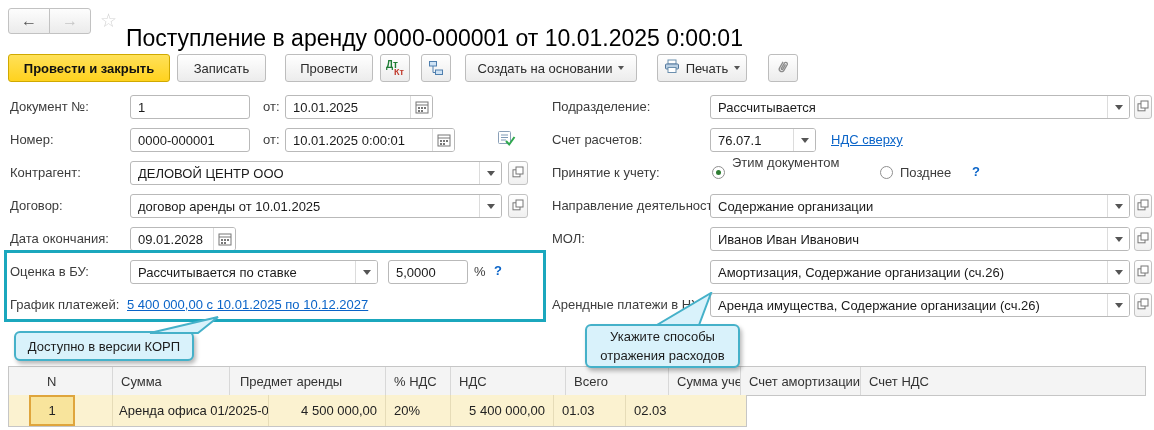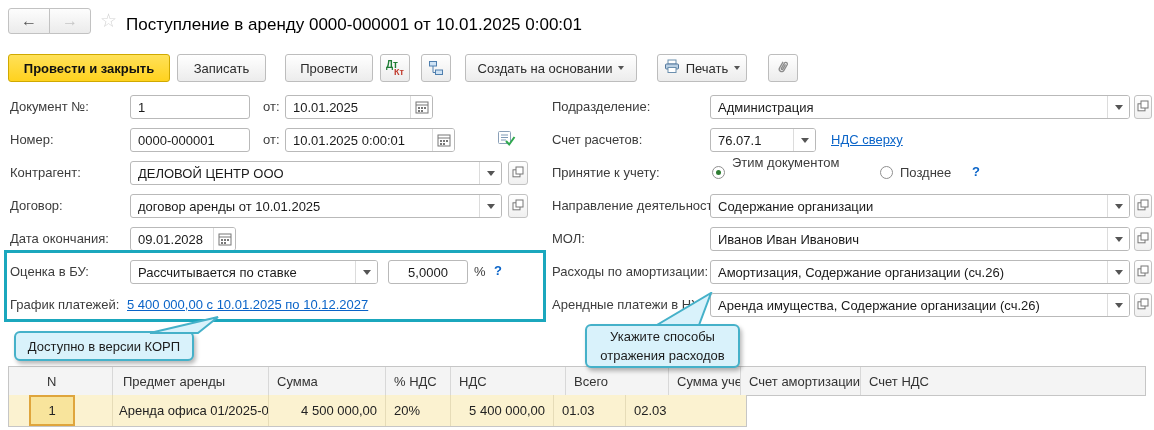--- a/index.html
+++ b/index.html
@@ -7,35 +7,35 @@
   #app{position:relative;width:1154px;height:430px;background:#fff;overflow:hidden;
        font-family:"Liberation Sans",sans-serif;font-size:13px;color:#1a1a1a}
   .lbl{position:absolute;color:#3c3c3c;white-space:nowrap}
   
   .navgrp{position:absolute;left:8px;top:8px;display:flex}
   .nav-btn{width:42px;height:26px;display:flex;align-items:center;justify-content:center;
            background:linear-gradient(#fdfdfd,#ebebeb);border:1px solid #c2c2c2;font-size:16px;color:#555;cursor:pointer}
   .nav-btn:first-child{border-radius:3px 0 0 3px}
   .nav-btn:last-child{border-radius:0 3px 3px 0;margin-left:-1px;color:#c6c6c6}
   .star{position:absolute;left:100px;top:9px;font-size:19px;color:#d2d2d2;cursor:pointer}
-  .title{position:absolute;left:126px;top:15px;font-size:17px;font-weight:normal;color:#000;white-space:nowrap}
+  .title{position:absolute;left:126px;top:25px;font-size:23px;font-weight:normal;color:#000;white-space:nowrap}
   
   .btn{position:absolute;height:28px;display:flex;align-items:center;justify-content:center;gap:6px;
        background:linear-gradient(#ffffff,#ececec);border:1px solid #bdbdbd;border-radius:3px;
        color:#2b2b2b;cursor:pointer;white-space:nowrap;font-size:13px}
   .btn.primary{background:linear-gradient(#ffe159,#ffd21e);border-color:#d0a900;font-weight:bold;color:#111}
   .caret{display:inline-block;width:0;height:0;border-left:3.5px solid transparent;border-right:3.5px solid transparent;border-top:4px solid #555}
   .dtkt{position:relative}
   .dt{position:absolute;left:5px;top:4px;color:#1e7d34;font-size:10px;font-weight:bold}
   .kt{position:absolute;right:5px;bottom:4px;color:#c0392b;font-size:9px;font-weight:bold}
   
   .fld{position:absolute;height:24px;background:#fff;border:1px solid #b9b9b9;border-radius:3px;
        display:flex;align-items:center;overflow:hidden}
   .fld .txt{padding:0 7px;white-space:nowrap;flex:1}
-  .fld .txt.num{text-align:center}
+  .fld .txt.num{text-align:left}
   .tool{width:22px;align-self:stretch;border-left:1px solid #dcdcdc;display:flex;align-items:center;
         justify-content:center;cursor:pointer;background:#fff;flex:none}
   .tri{width:0;height:0;border-left:4px solid transparent;border-right:4px solid transparent;border-top:5px solid #555}
   .openbtn{position:absolute;width:20px;height:24px;background:linear-gradient(#fff,#f0f0f0);
            border:1px solid #c2c2c2;border-radius:3px;display:flex;align-items:center;justify-content:center;cursor:pointer}
   .iconbtn-inner{display:flex;align-items:center;justify-content:center}
   .link{position:absolute;color:#0a64c8;text-decoration:underline;white-space:nowrap;cursor:pointer}
   .help{position:absolute;color:#0a64c8;font-weight:bold;cursor:pointer}
   .radio{position:absolute;width:13px;height:13px;border:1px solid #8f8f8f;border-radius:50%;background:#fff;cursor:pointer}
   .radio.sel::after{content:"";position:absolute;left:3px;top:3px;width:5px;height:5px;border-radius:50%;background:#2e7d32}
@@ -217,21 +217,21 @@
     <span class="txt num">5,0000</span>
   </div>
   <span class="lbl" style="left:474px;top:264px">%</span>
   <span class="help" style="left:494px;top:263px">?</span>
 
   <span class="lbl" style="left:10px;top:297px">График платежей:</span>
   <span class="link" style="left:127px;top:297px">5 400 000,00 с 10.01.2025 по 10.12.2027</span>
 
   <span class="lbl" style="left:552px;top:99px">Подразделение:</span>
   <div class="fld" style="left:710px;top:95px;width:420px">
-    <span class="txt">Администрация</span>
+    <span class="txt">Рассчитывается</span>
     <span class="tool">
         <i class="tri"></i>
       </span>
   </div>
   <div class="openbtn" style="left:1134px;top:95px;width:18px">
     <span><svg width="12" height="12" viewBox="0 0 12 12">
           <rect x="1" y="3.8" width="7" height="7" fill="#fff" stroke="#777"></rect>
           <rect x="4" y="1" width="7" height="7" fill="#fff" stroke="#777"></rect>
         </svg></span>
   </div>
@@ -273,21 +273,20 @@
         <i class="tri"></i>
       </span>
   </div>
   <div class="openbtn" style="left:1134px;top:227px;width:18px">
     <span><svg width="12" height="12" viewBox="0 0 12 12">
           <rect x="1" y="3.8" width="7" height="7" fill="#fff" stroke="#777"></rect>
           <rect x="4" y="1" width="7" height="7" fill="#fff" stroke="#777"></rect>
         </svg></span>
   </div>
 
-  <span class="lbl" style="left:552px;top:264px">Расходы по амортизации:</span>
   <div class="fld" style="left:710px;top:260px;width:420px">
     <span class="txt">Амортизация, Содержание организации (сч.26)</span>
     <span class="tool">
         <i class="tri"></i>
       </span>
   </div>
   <div class="openbtn" style="left:1134px;top:260px;width:18px">
     <span><svg width="12" height="12" viewBox="0 0 12 12">
           <rect x="1" y="3.8" width="7" height="7" fill="#fff" stroke="#777"></rect>
           <rect x="4" y="1" width="7" height="7" fill="#fff" stroke="#777"></rect>
@@ -320,22 +319,22 @@
   <svg class="tail" style="left:653px;top:292px" width="62" height="34">
     <polygon points="4,33 46,33 58,1" fill="#d9f2fb" stroke="#45b1c9" stroke-width="2"></polygon>
   </svg>
   <div class="callout" style="left:585px;top:324px;width:155px;height:44px">
     <span>Укажите способы</span>
     <span>отражения расходов</span>
   </div>
 
   <div class="trow thead">
     <div class="th" style="width:104px;padding-left:38px">N</div>
+    <div class="th" style="width:117px">Сумма</div>
     <div class="th" style="width:156px;padding-left:10px">Предмет аренды</div>
-    <div class="th" style="width:117px">Сумма</div>
     <div class="th" style="width:65px">% НДС</div>
     <div class="th" style="width:115px">НДС</div>
     <div class="th" style="width:103px">Всего</div>
     <div class="th" style="width:72px">Сумма учета</div>
     <div class="th" style="width:120px">Счет амортизации</div>
     <div class="th" style="width:284px">Счет НДС</div>
   </div>
   <div class="trow tdata">
     <div class="td no-pad" style="width:104px">
       <div class="selcell">

